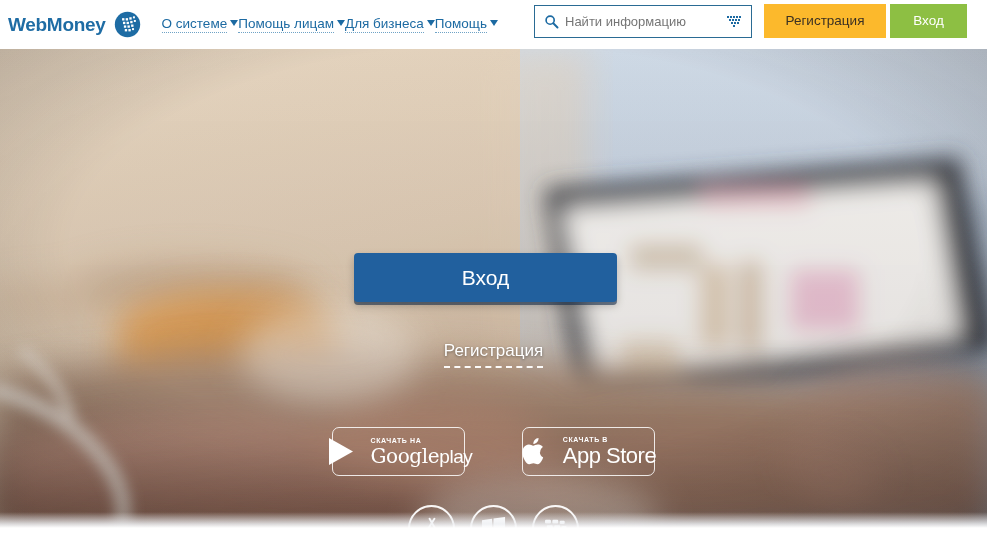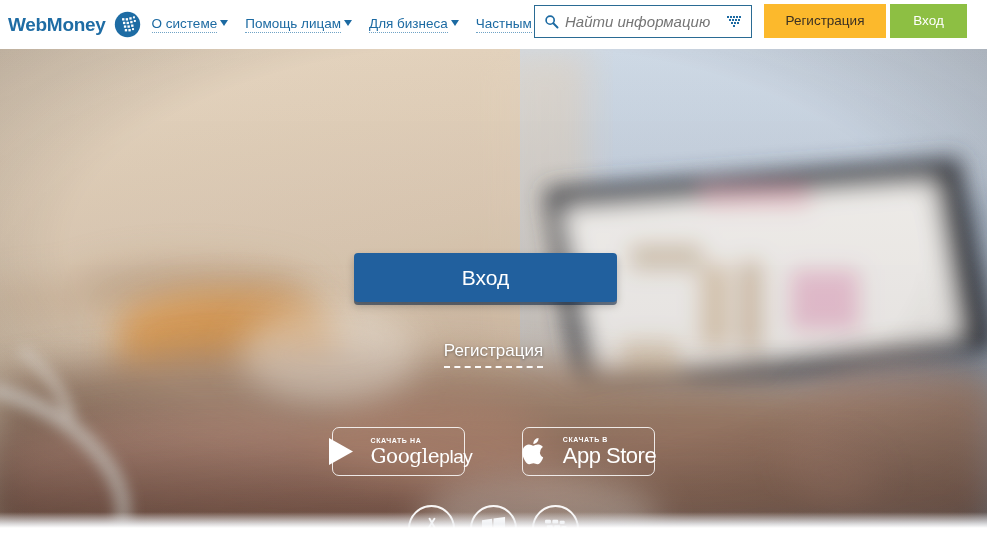--- a/index.html
+++ b/index.html
@@ -35,22 +35,21 @@
   }
   .brand-logo {
     width: 29px; height: 29px;
     flex: 0 0 29px;
     display: block;
   }
 
   .nav {
     display: flex;
     align-items: center;
-    margin-left: 10px;
-    gap: 17px;
+    margin-left: 20px;
   }
   .nav-item {
     display: flex;
     align-items: baseline;
     gap: 3px;
     cursor: pointer;
     white-space: nowrap;
   }
   .nav-label {
     font-size: 13.5px;
@@ -77,22 +76,21 @@
     background: #ffffff;
     display: flex;
     align-items: center;
     padding: 0 8px 0 9px;
   }
   .search-icon { width: 15px; height: 15px; flex: 0 0 15px; margin-right: 6px; }
   .search-input {
     flex: 1 1 auto;
     border: none; outline: none;
     font-family: "Liberation Sans", sans-serif;
-    font-size: 15px;
-    font-style: italic;
+    font-size: 13px;
     color: #8c8c8c;
     background: transparent;
     min-width: 0;
   }
   .search-drop { width: 16px; height: 12px; flex: 0 0 16px; margin-left: 4px; cursor: pointer; }
 
   .btn-reg, .btn-login {
     position: absolute;
     top: 4px;
     height: 34px;
@@ -265,21 +263,21 @@
     </div>
     <div class="nav-item">
       <span class="nav-label">Помощь лицам</span>
       <span class="caret"></span>
     </div>
     <div class="nav-item">
       <span class="nav-label">Для бизнеса</span>
       <span class="caret"></span>
     </div>
     <div class="nav-item">
-      <span class="nav-label">Частным</span>
+      <span class="nav-label">Помощь</span>
       <span class="caret"></span>
     </div>
   </div>
 
   <div class="search-box">
     <svg class="search-icon" viewBox="0 0 20 20">
       <circle cx="8.2" cy="8.2" r="5.4" fill="none" stroke="#1c6aa2" stroke-width="2.2"></circle>
       <line x1="12.4" y1="12.4" x2="18" y2="18" stroke="#1c6aa2" stroke-width="2.6" stroke-linecap="round"></line>
     </svg>
     <input class="search-input" type="text" placeholder="Найти информацию" style="">

